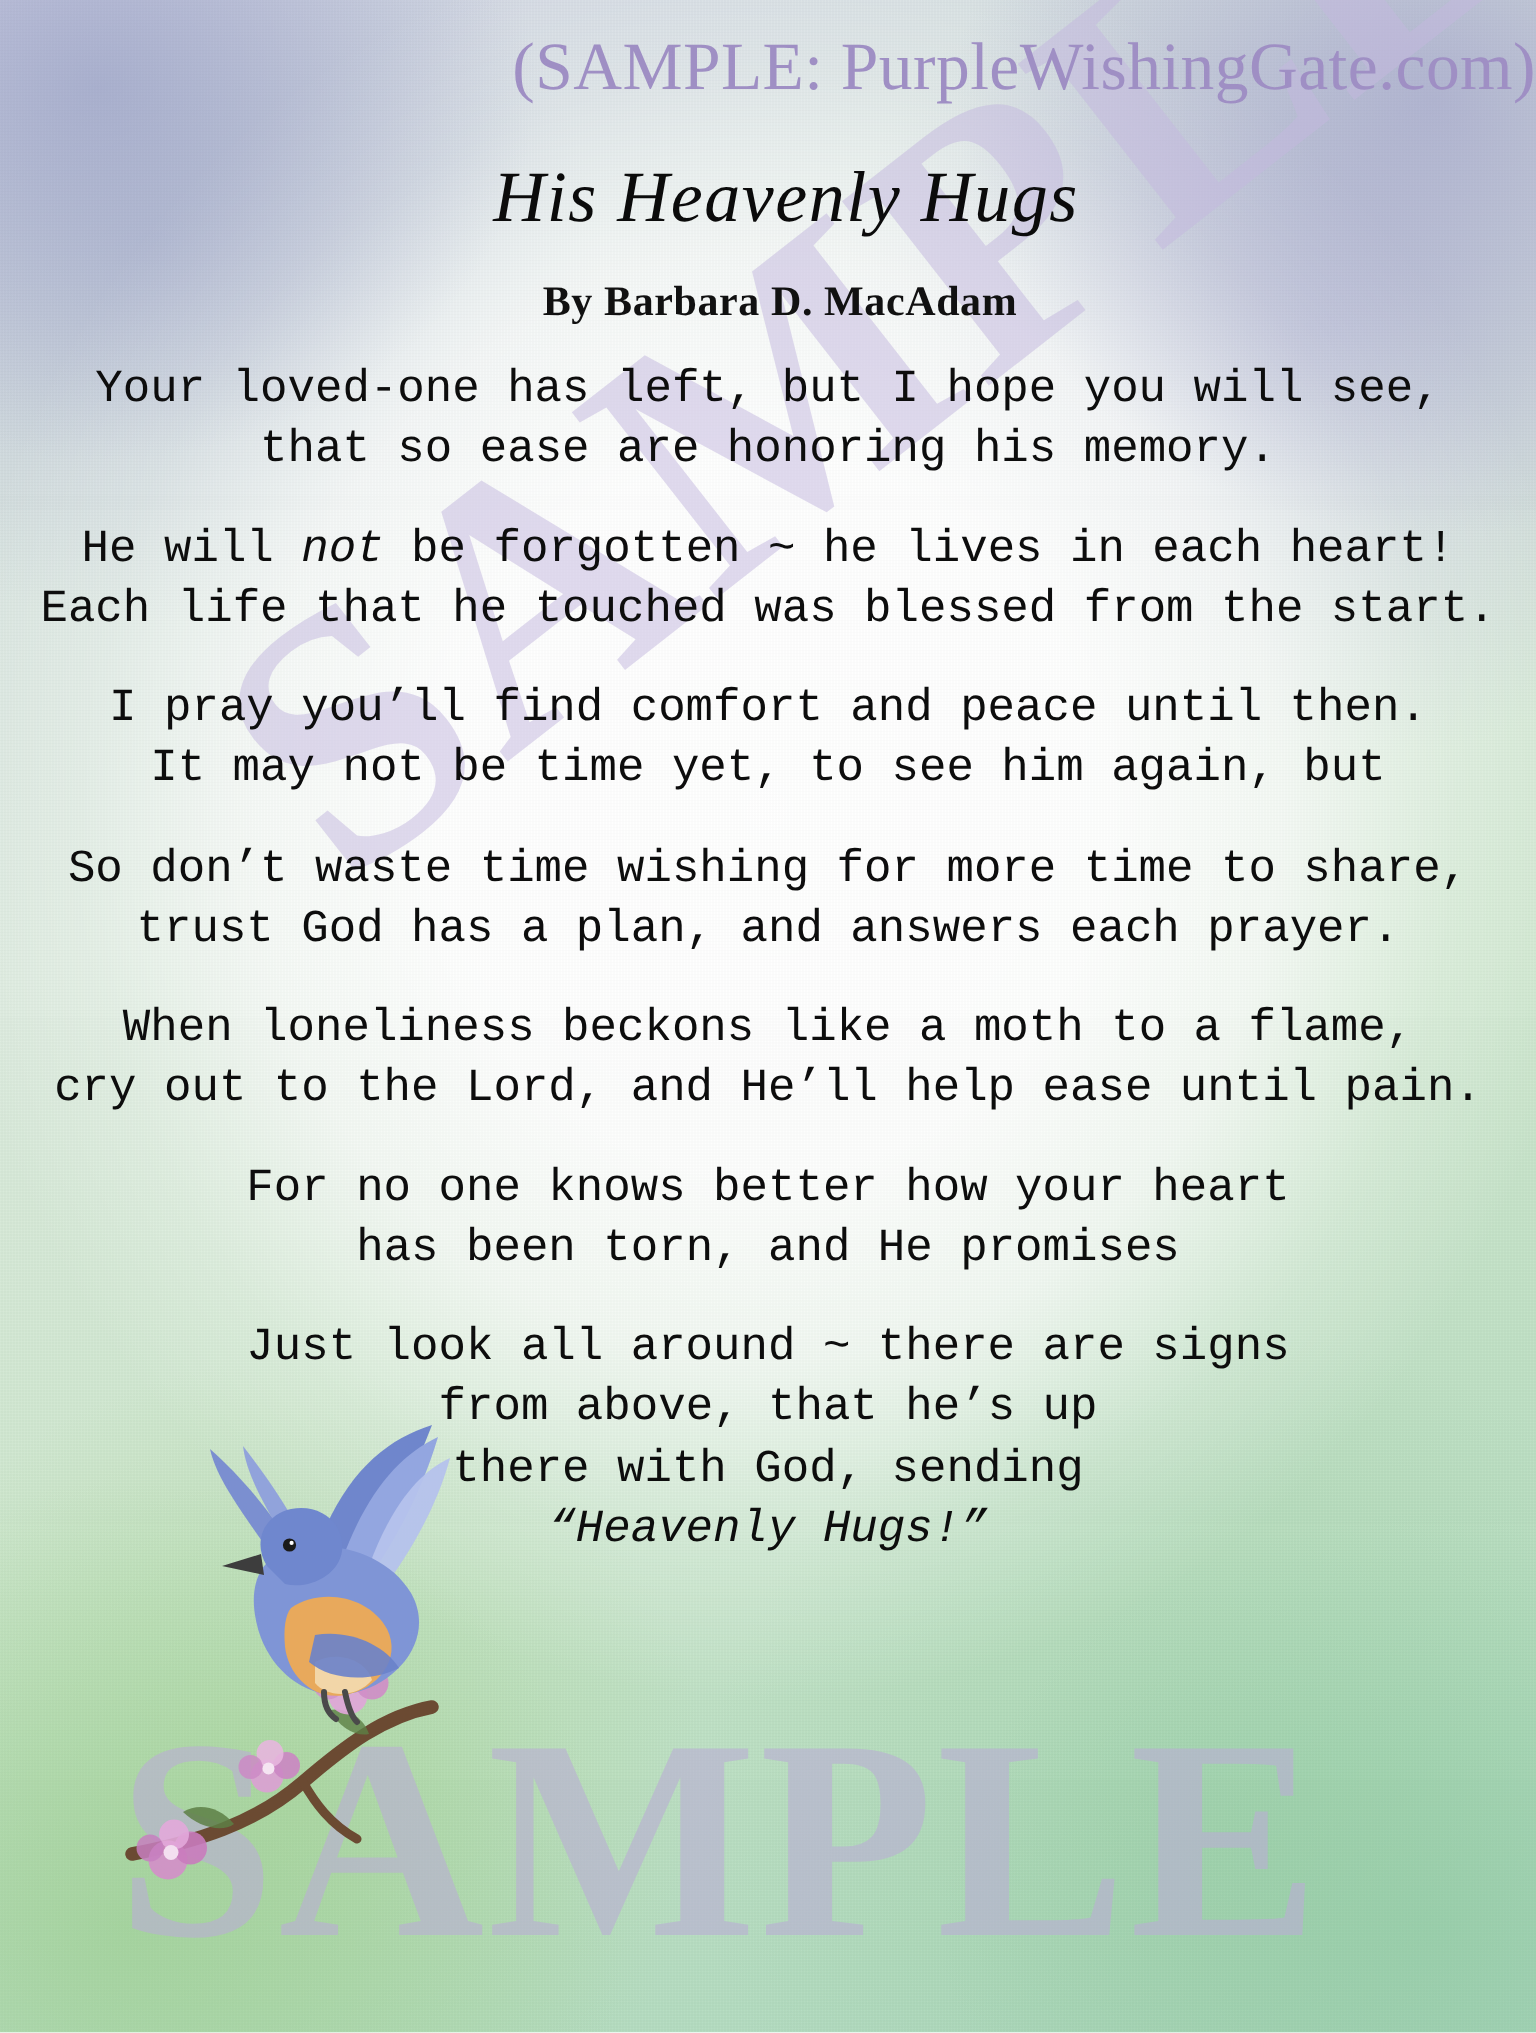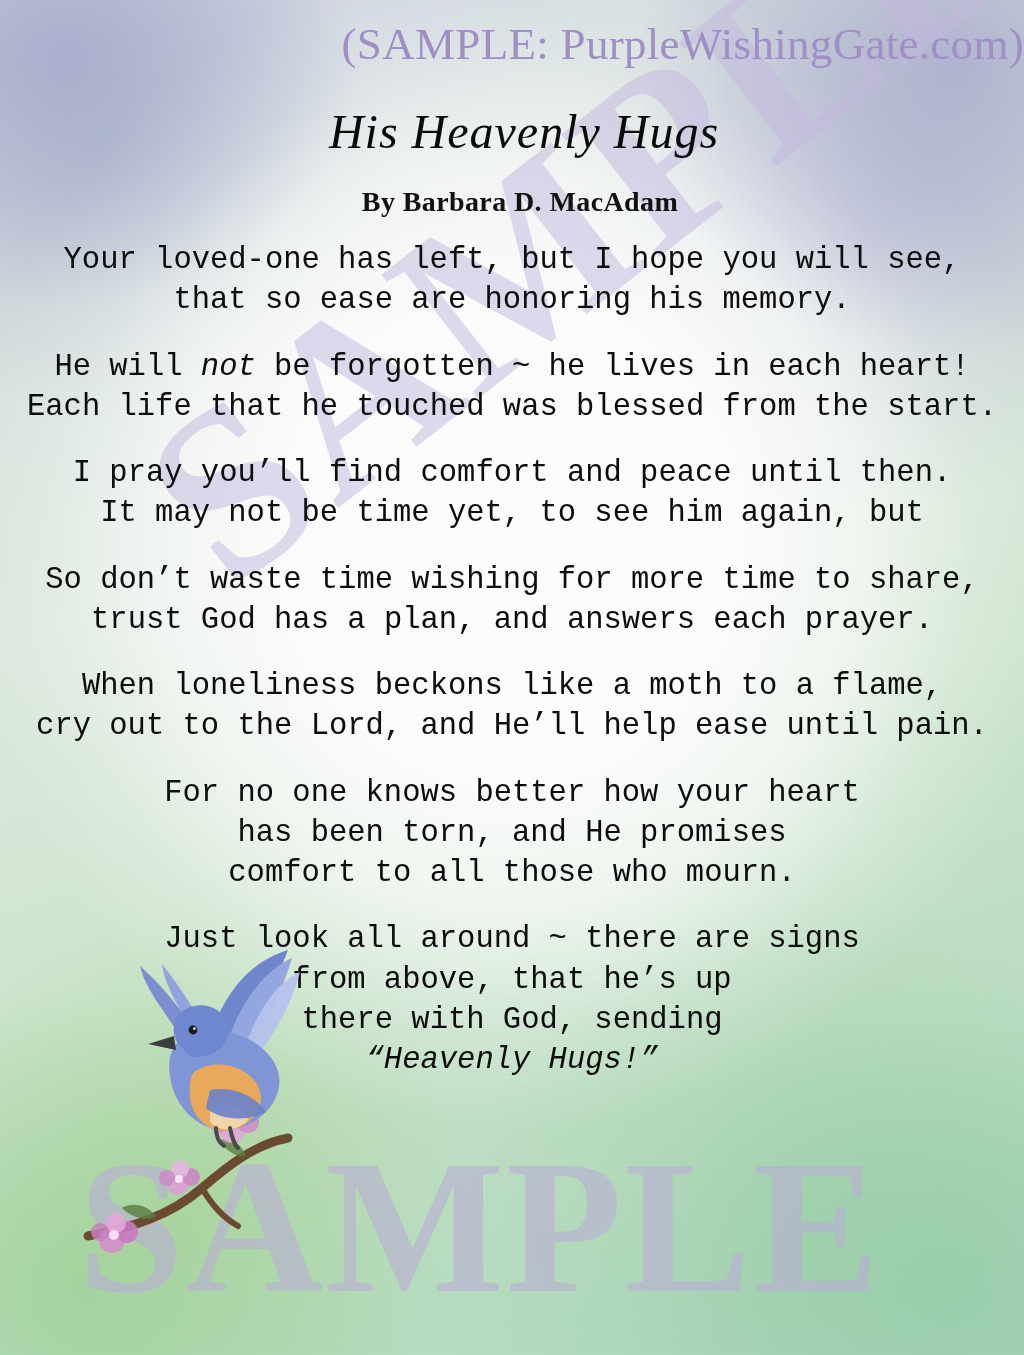--- a/index.html
+++ b/index.html
@@ -200,21 +200,20 @@
       </div>
 
       <div class="stanza">
         <span class="line">When loneliness beckons like a moth to a flame,</span>
         <span class="line">cry out to the Lord, and He’ll help ease until pain.</span>
       </div>
 
       <div class="stanza">
         <span class="line">For no one knows better how your heart</span>
         <span class="line">has been torn, and He promises</span>
-        <span class="line">comfort to all those who mourn.</span>
       </div>
 
       <div class="stanza">
         <span class="line">Just look all around ~ there are signs</span>
         <span class="line">from above, that he’s up</span>
         <span class="line">there with God, sending</span>
         <span class="line closing">“Heavenly Hugs!”</span>
       </div>
     </div>
   </div>

